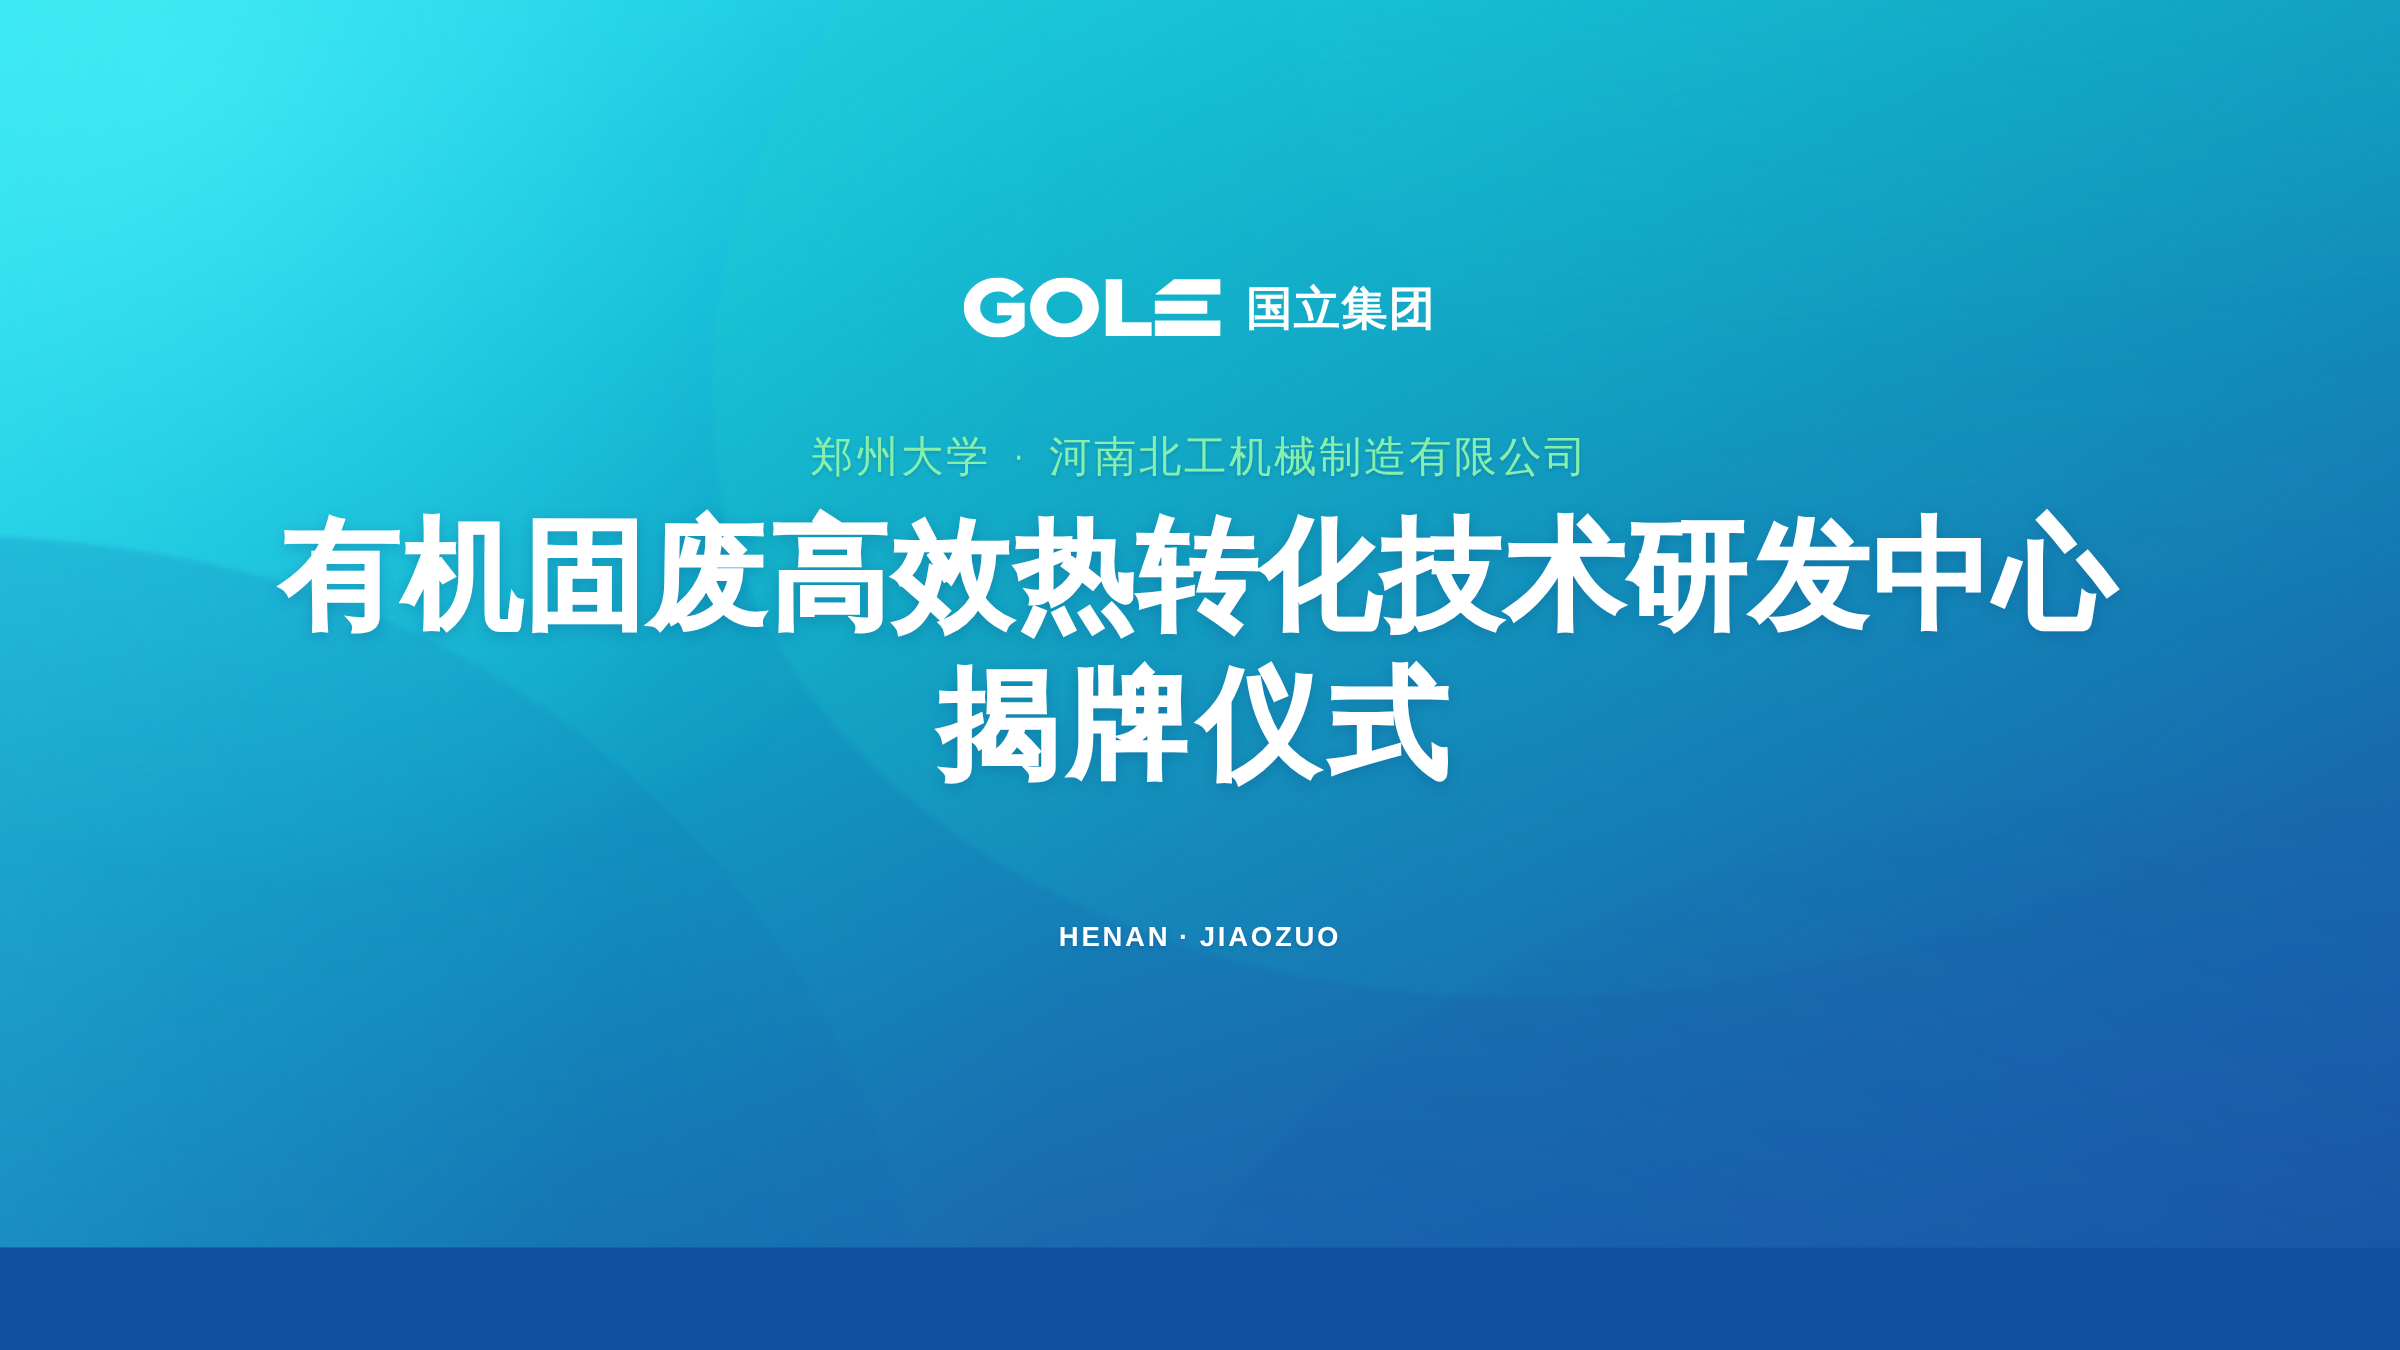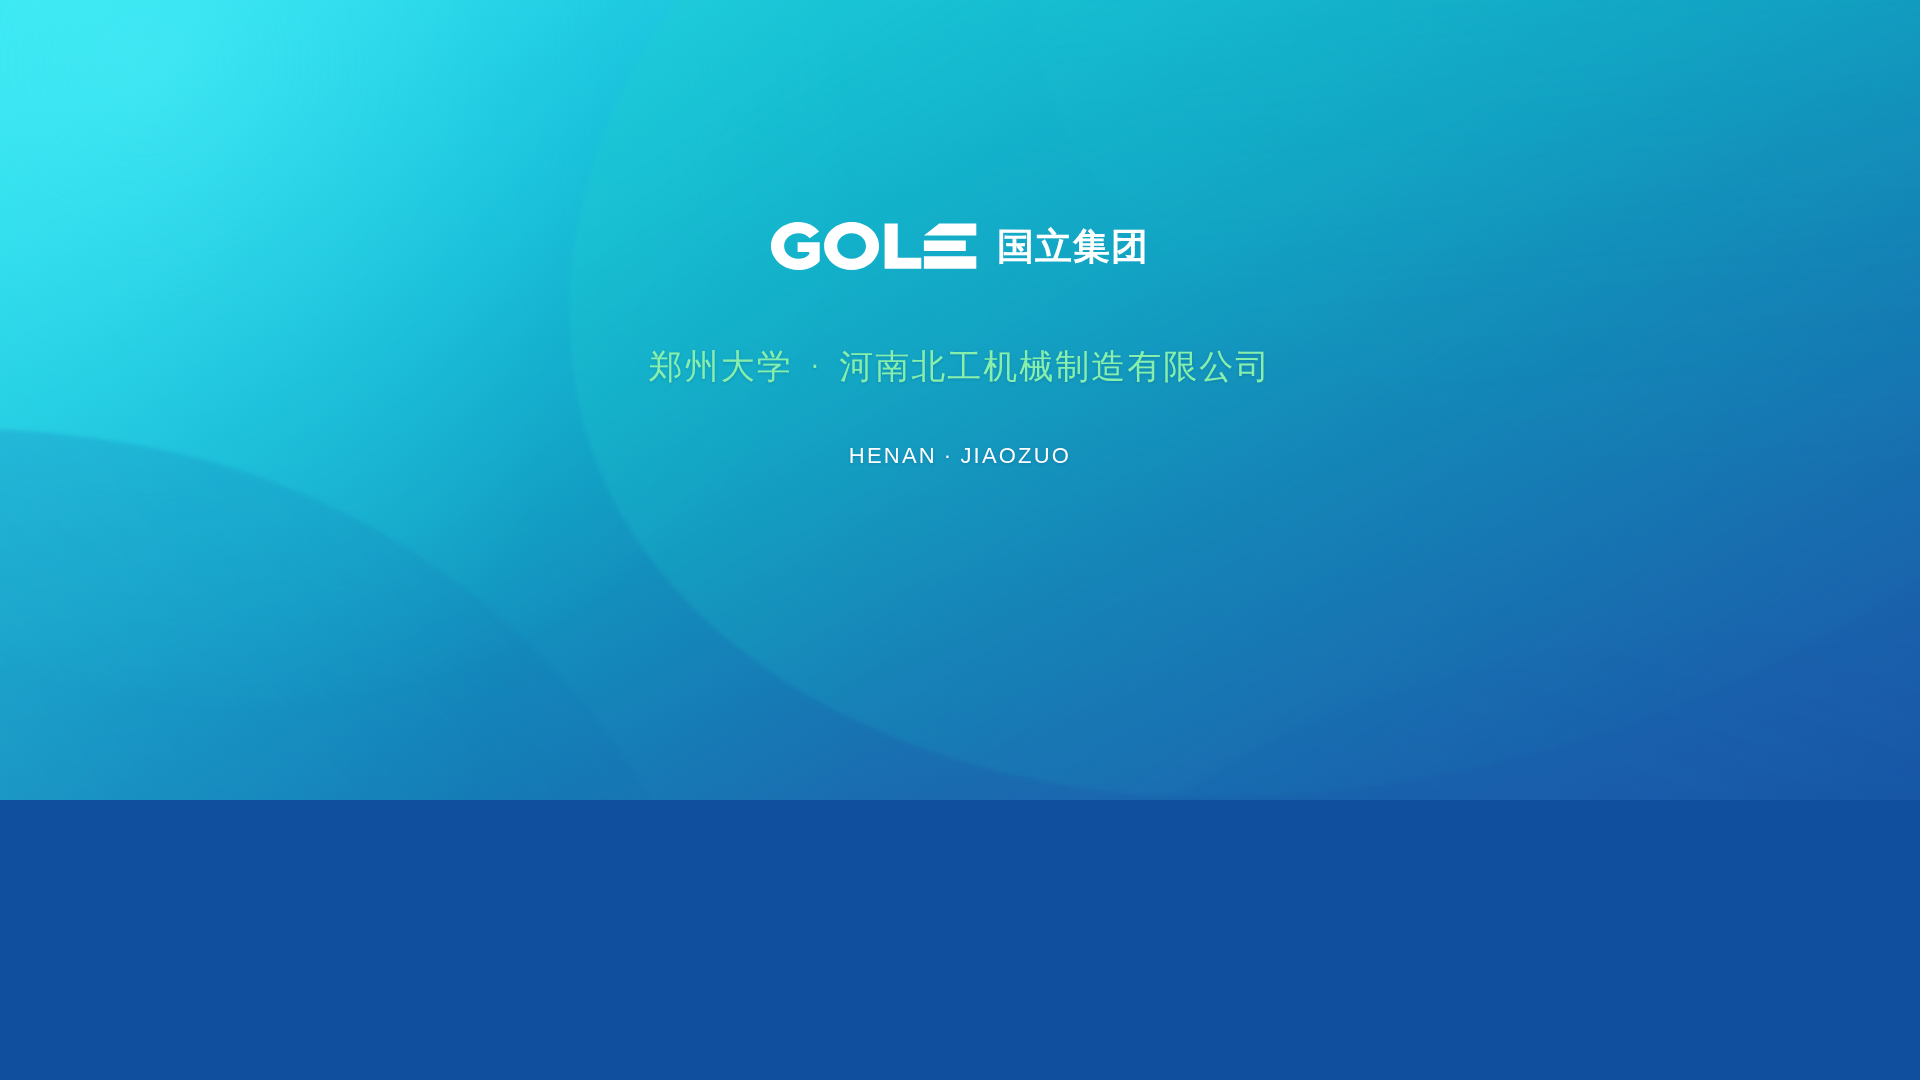--- a/index.html
+++ b/index.html
@@ -8,21 +8,21 @@
   html, body {
     width:1920px; height:1080px;
     overflow:hidden;
     background:#0f4f9e;
     font-family:"Liberation Sans","DejaVu Sans",sans-serif;
   }
 
   
   .stage {
     position:relative;
-    width:1920px; height:800px;
+    width:1920px; height:998px;
     overflow:hidden;
     background:#1a5fb4;
   }
 
   
   .bg-base {
     position:absolute; inset:0;
     background:
       linear-gradient(160deg,
         #2ddfee  0%,
@@ -185,24 +185,24 @@
     white-space:nowrap;
     text-shadow:0 3px 12px rgba(10,60,115,0.30);
     font-family:"DejaVu Sans","Liberation Sans",sans-serif;
     -webkit-text-stroke:2.2px #ffffff;
   }
   .title-line-1 { font-size:96px; letter-spacing:2px; }
   .title-line-2 { font-size:96px; letter-spacing:8px; margin-top:6px; }
 
   
   .footer {
-    margin-top:56px;
+    margin-top:102px;
     color:#ffffff;
     font-size:22px;
-    font-weight:400;
+    font-weight:700;
     letter-spacing:2.2px;
     white-space:nowrap;
     text-shadow:0 1px 3px rgba(8,60,110,0.25);
     font-family:"Liberation Sans","DejaVu Sans",sans-serif;
   }
   .footer .dot-sep { padding:0 7px; }
 </style>
 </head>
 <body>
 
@@ -230,19 +230,23 @@
 
         <path fill="#ffffff" d="M168.2 1.4 152.9 13.6h52.4V1.4zM152.9 18.6h41.9v10.4h-41.9zM152.9 34.3h52.4v12.4h-52.4z"></path>
       </svg>
       <span class="logo-cn">国立集团</span>
     </div>
 
     <div class="subtitle">
       <span>郑州大学</span><span class="dot-sep">·</span><span>河南北工机械制造有限公司</span>
     </div>
 
+    <div class="title-block">
+      <div class="title-line title-line-1">有机固废高效热转化技术研发中心</div>
+      <div class="title-line title-line-2">揭牌仪式</div>
+    </div>
 
     <div class="footer">
       <span>HENAN</span><span class="dot-sep">·</span><span>JIAOZUO</span>
     </div>
 
   </div>
 </div>
 
 </body></html>

